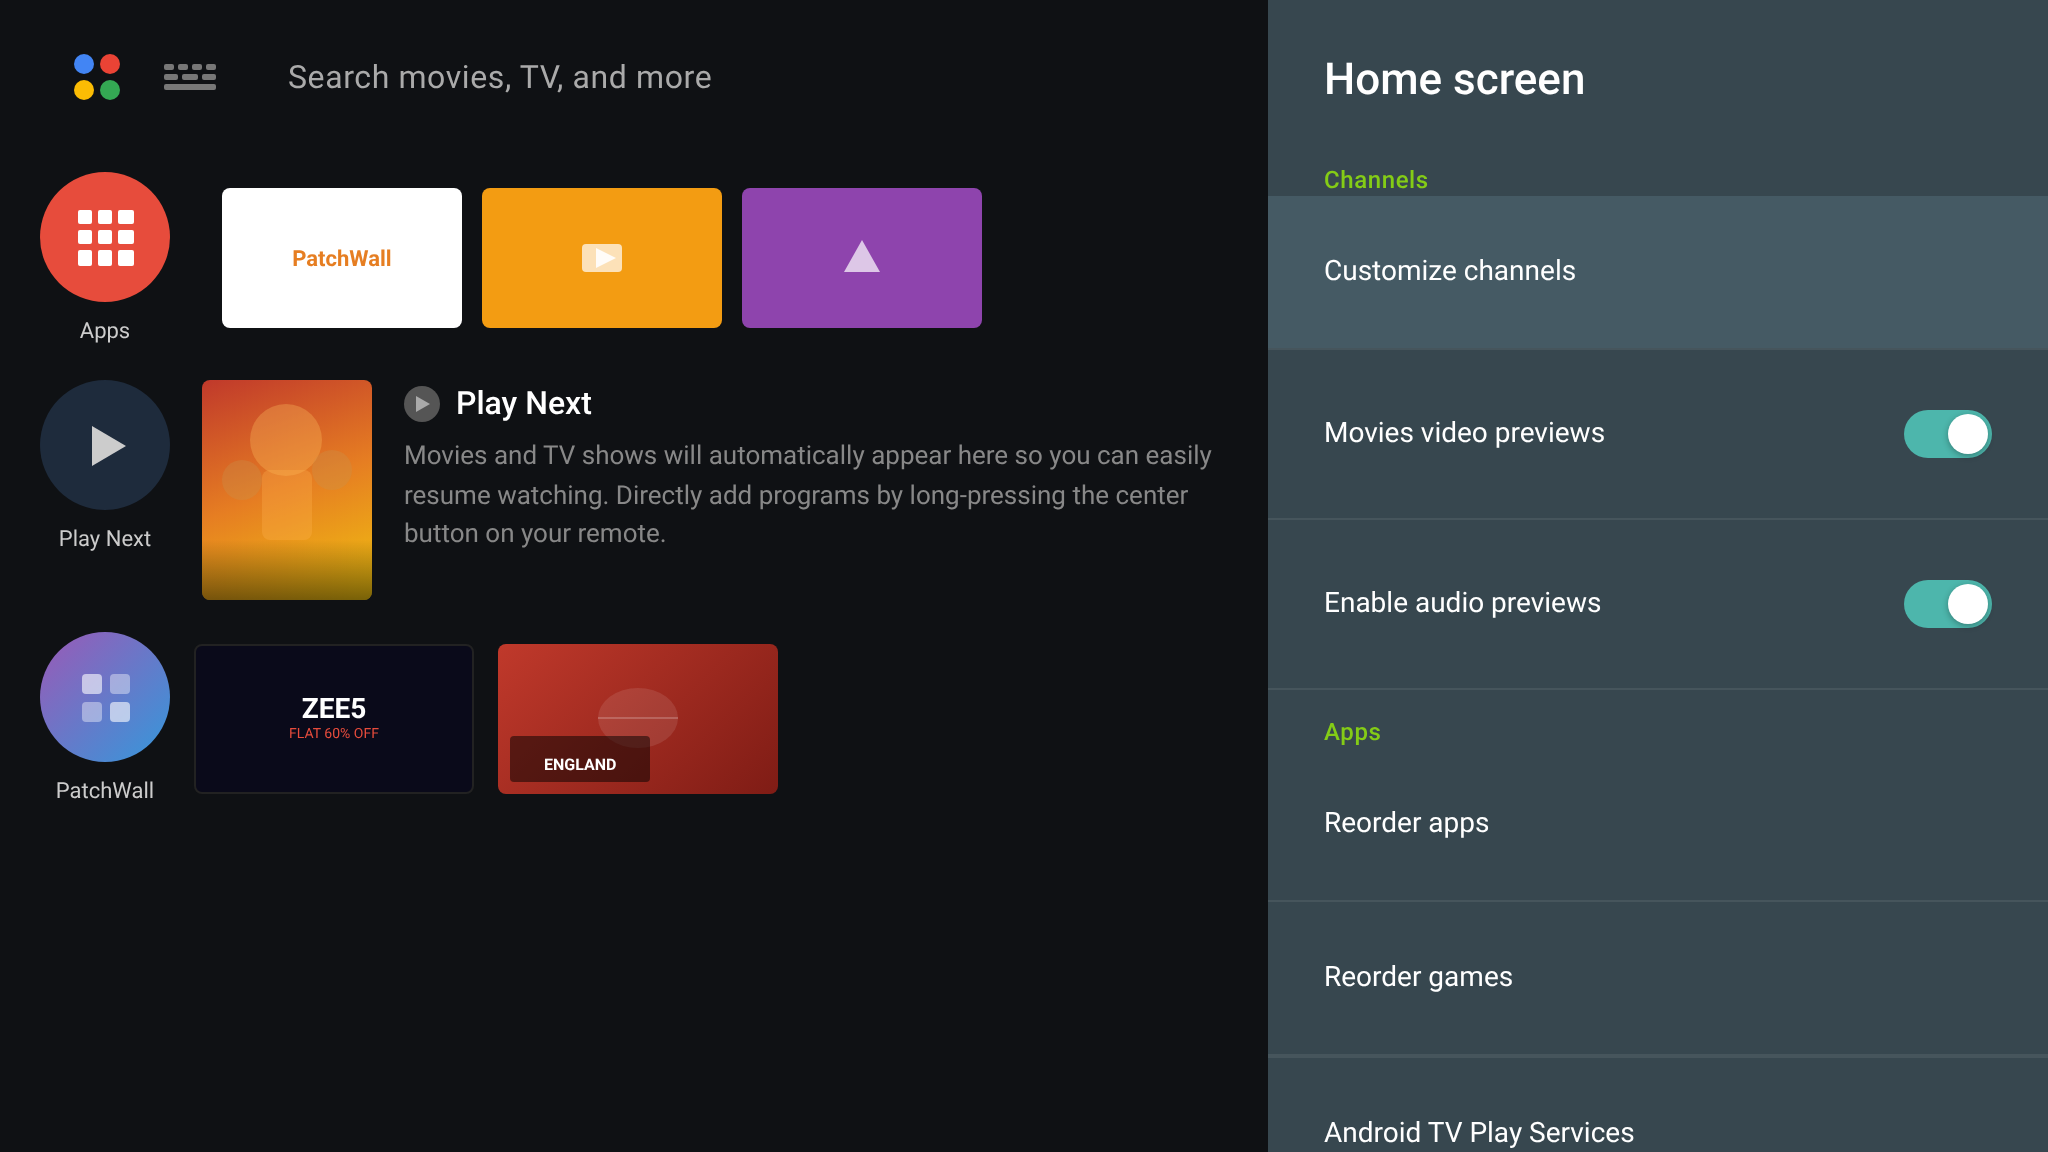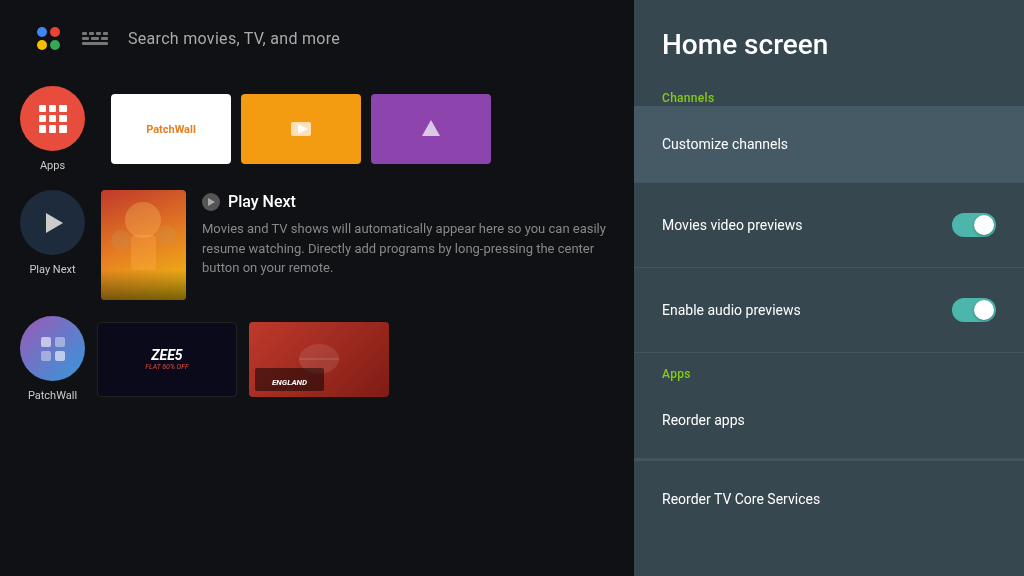--- a/index.html
+++ b/index.html
@@ -59,20 +59,21 @@
       display: flex;
       flex-direction: column;
       gap: 3px;
       justify-content: center;
     }
 
     .search-bar {
       color: #aaa;
       font-size: 16px;
       letter-spacing: 0.3px;
+      margin-left: 16px;
     }
 
     
     .main-content {
       padding: 10px 20px;
     }
 
     .app-item {
       display: flex;
       flex-direction: column;
@@ -187,21 +188,20 @@
     .bottom-card {
       width: 140px;
       height: 75px;
       border-radius: 4px;
       background: #1a1a2e;
       overflow: hidden;
       display: flex;
       align-items: center;
       justify-content: center;
       position: relative;
-      font-style: italic;
     }
 
     .zee-card {
       background: #0a0a1a;
       border: 1px solid #222;
     }
 
     .zee-content {
       text-align: center;
     }
@@ -233,21 +233,21 @@
       overflow-y: auto;
     }
 
     .panel-header {
       padding: 28px 28px 16px 28px;
       border-bottom: none;
     }
 
     .panel-title {
       color: #fff;
-      font-size: 28px;
+      font-size: 22px;
       font-weight: 500;
     }
 
     .section-label {
       color: #84cc16;
       font-size: 12px;
       font-weight: 500;
       padding: 14px 28px 1px 28px;
       letter-spacing: 0.3px;
       text-transform: none;
@@ -549,23 +549,26 @@
   <div class="divider"></div>
 
   <div class="section-label">Apps</div>
 
   <div class="menu-item">
     <span class="menu-item-label">Reorder apps</span>
   </div>
 
   <div class="divider"></div>
 
+  <div class="menu-item">
+    <span class="menu-item-label">Reorder games</span>
+  </div>
 
   <div class="divider"></div>
 
 
 
   <div class="divider"></div>
 
   <div class="menu-item">
-    <span class="menu-item-label">Reorder TV Core Services</span>
+    <span class="menu-item-label">Android TV Play Services</span>
   </div>
 </div>
 
 </body></html>

